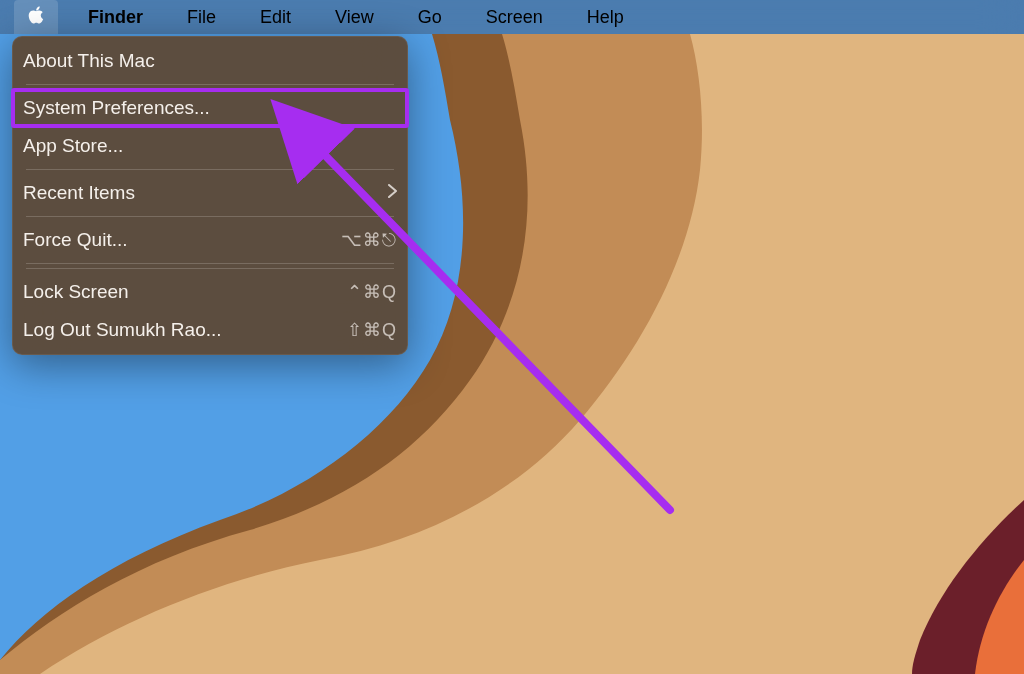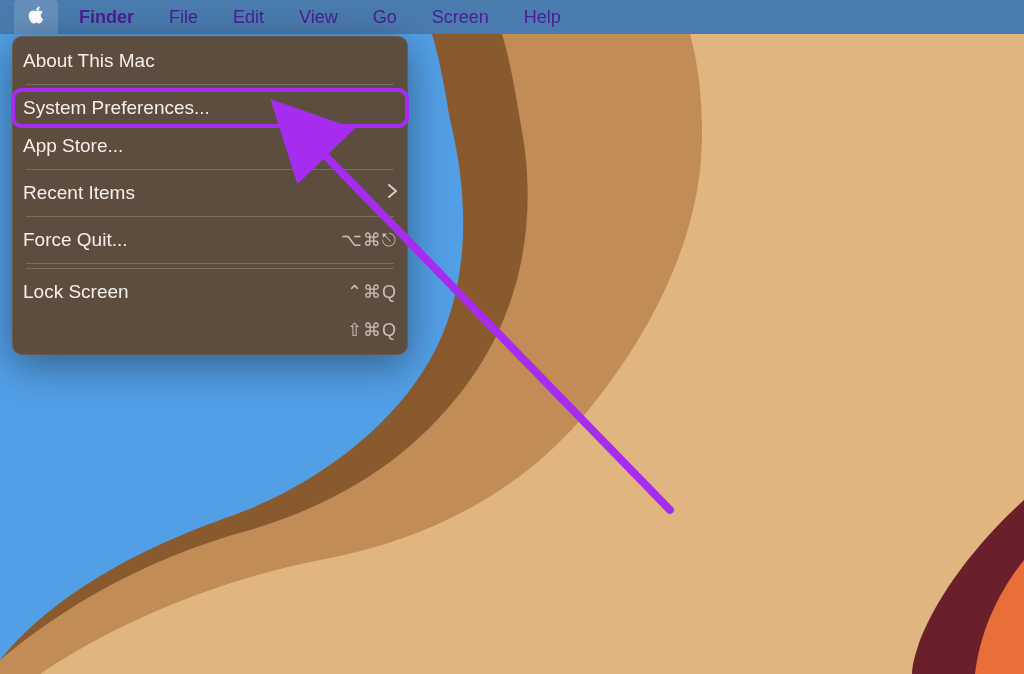--- a/index.html
+++ b/index.html
@@ -24,24 +24,24 @@
 
   
   .menubar {
     position: relative;
     z-index: 2;
     height: 34px;
     width: 100%;
     display: flex;
     align-items: center;
     padding: 0 14px;
-    gap: 7px;
+    gap: 16px;
     background: rgba(70, 95, 130, 0.55);
     backdrop-filter: blur(20px);
-    color: #4c1d95;
+    color: #000000;
     font-size: 18px;
     font-weight: 400;
   }
   .menubar .apple {
     width: 44px;
     height: 34px;
     display: flex;
     align-items: center;
     justify-content: center;
     background: rgba(255,255,255,0.15);
@@ -95,21 +95,21 @@
     font-size: 16px;
   }
   .dropdown .sep {
     height: 1px;
     margin: 4px 14px;
     background: rgba(255,255,255,0.18);
   }
   .dropdown .item.highlight {
     outline: 4px solid #a62df0;
     outline-offset: -3px;
-    border-radius: 10px;
+    border-radius: 2px;
     align-items: center;
   }
 
   
   .annotation-arrow {
     position: absolute;
     z-index: 5;
     left: 260px;
     top: 100px;
     width: 440px;
@@ -180,20 +180,21 @@
     <span>Force Quit...</span>
     <span class="shortcut">⌥⌘⎋</span>
   </div>
   <div class="sep"></div>
   <div class="sep"></div>
   <div class="item">
     <span>Lock Screen</span>
     <span class="shortcut">⌃⌘Q</span>
   </div>
   <div class="item">
+    <span>Log Out Sumukh Rao...</span>
     <span class="shortcut">⇧⌘Q</span>
   </div>
 </div>
 
 <div class="annotation-arrow">
   <svg viewBox="0 0 440 430">
     <defs>
       <marker id="arrowhead" markerWidth="10" markerHeight="10" refX="2" refY="5" orient="auto">
         <path d="M0,0 L10,5 L0,10 Z" fill="#a62df0"></path>
       </marker>

